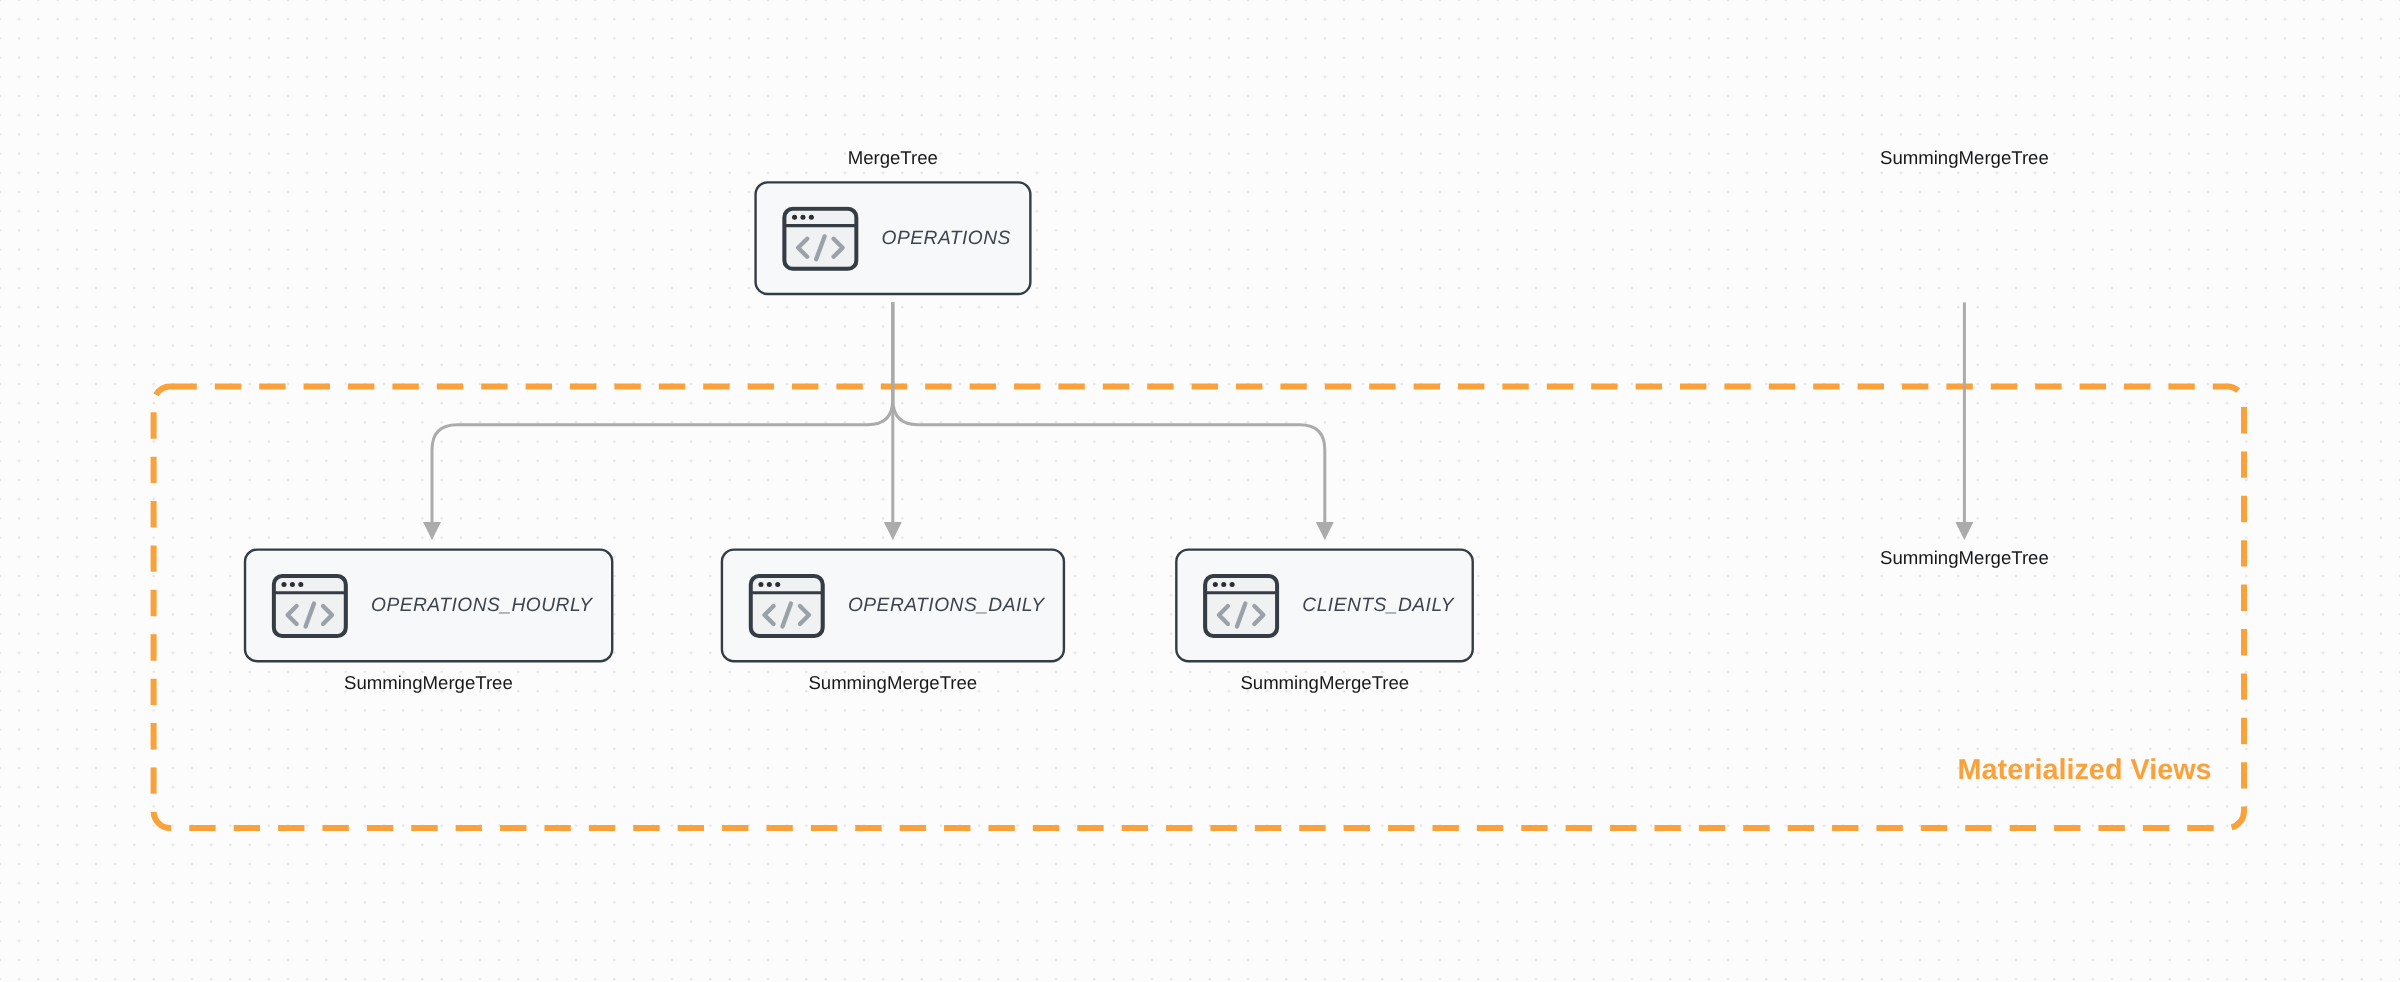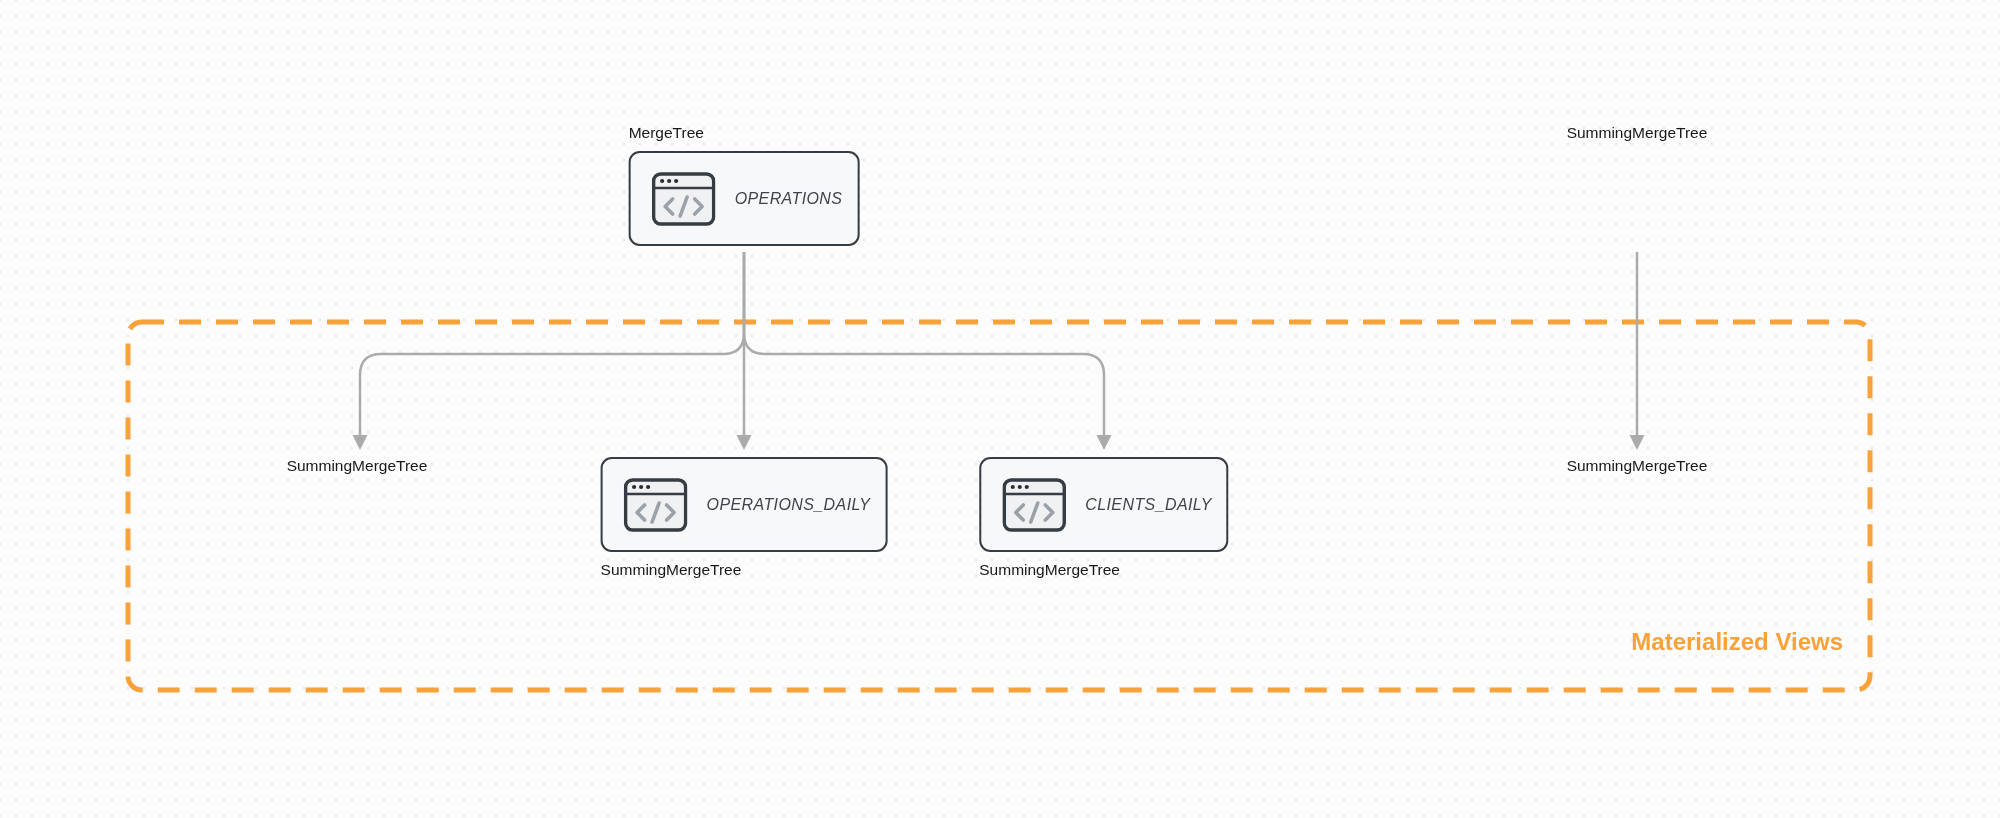--- a/index.html
+++ b/index.html
@@ -44,21 +44,21 @@
   svg.edges rect.mv-rect{
     fill:none;
     stroke:var(--accent);
     stroke-width:5;
     stroke-dasharray:22 15;
   }
   .node-group{
     position:absolute;
     display:flex;
     flex-direction:column;
-    align-items:flex-start;
+    align-items:center;
     gap:9px;
     transform:translateX(-50%);
   }
   .engine-label{
     font-size:15.5px;
     font-weight:500;
     color:var(--text);
     white-space:nowrap;
   }
   .node-box{
@@ -144,20 +144,26 @@
         </svg>
       <span class="node-label">OPERATIONS</span>
     </div>
   </div>
 
   <div class="node-group" style="left:1637px;top:124px">
     <div class="engine-label">SummingMergeTree</div>
   </div>
 
   <div class="node-group" style="left:357px;top:457px">
+    <div class="node-box">
+      <svg class="node-icon">
+          <use href="#code-window"></use>
+        </svg>
+      <span class="node-label">OPERATIONS_HOURLY</span>
+    </div>
     <div class="engine-label">SummingMergeTree</div>
   </div>
 
   <div class="node-group" style="left:744px;top:457px">
     <div class="node-box">
       <svg class="node-icon">
           <use href="#code-window"></use>
         </svg>
       <span class="node-label">OPERATIONS_DAILY</span>
     </div>

